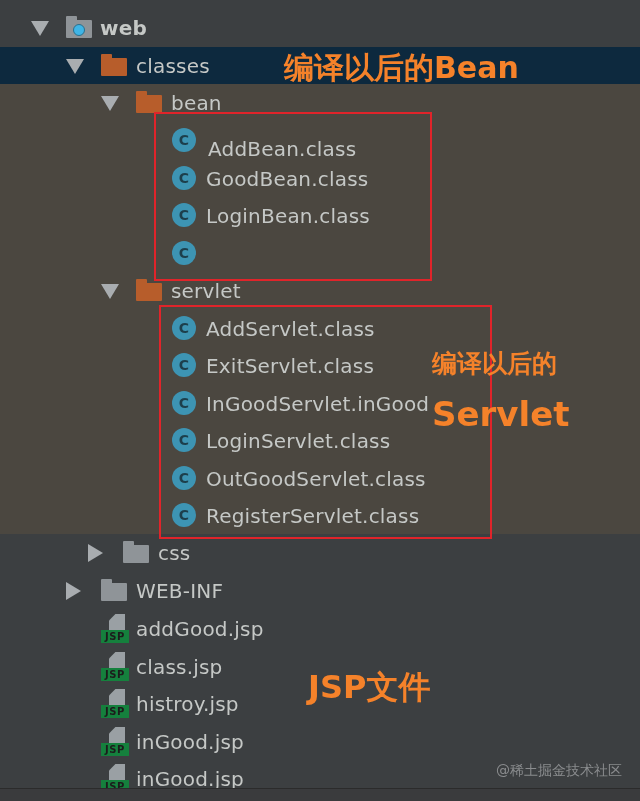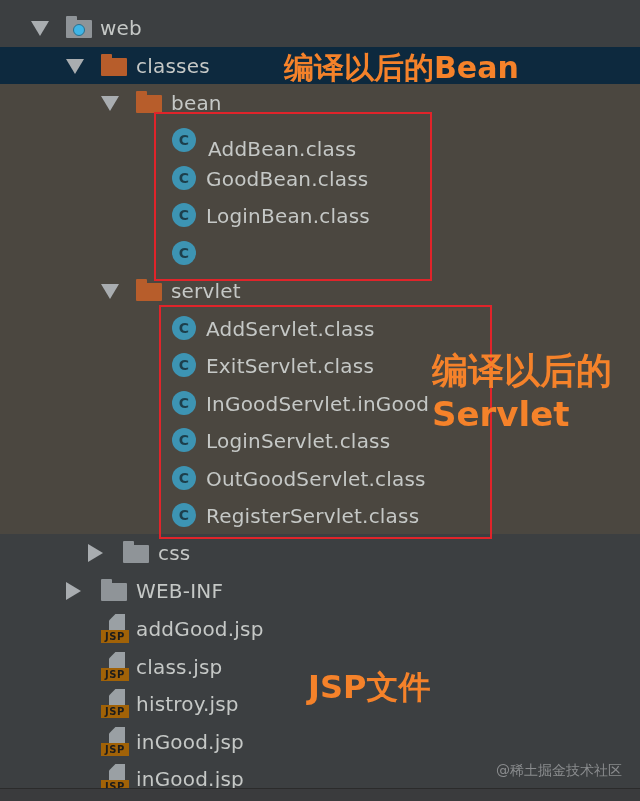--- a/index.html
+++ b/index.html
@@ -12,33 +12,33 @@
   .arrow.right { border-top:9px solid transparent; border-bottom:9px solid transparent; border-left:15px solid #a9adb0; }
   .folder { position:absolute; width:26px; height:18px; border-radius:1px; }
   .folder::before { content:""; position:absolute; left:0; top:-4px; width:11px; height:5px; border-radius:1px 1px 0 0; background:inherit; }
   .folder.orange { background:#b75d2b; }
   .folder.grey { background:#8f9498; }
   .folder.web { background:#8f9498; }
   .folder.web .dot { position:absolute; left:7px; top:4px; width:10px; height:10px; border-radius:50%; background:#3fb5e6; border:1px solid #2a6f8c; }
   .cicon { position:absolute; width:24px; height:24px; border-radius:50%; background:#3d94b3; color:#1d3f4c; font-size:14px; font-weight:bold; display:flex; align-items:center; justify-content:center; }
   .jsp { position:absolute; width:28px; height:30px; }
   .jsp .page { position:absolute; left:8px; top:0; width:16px; height:16px; background:#9aa0a4; clip-path:polygon(40% 0,100% 0,100% 100%,0 100%,0 40%); }
-  .jsp .tag { position:absolute; left:0; top:16px; width:28px; height:13px; background:#a16207; color:#1c1c1c; font-size:10px; font-weight:bold; line-height:13px; text-align:center; letter-spacing:0.5px; }
+  .jsp .tag { position:absolute; left:0; top:16px; width:28px; height:13px; background:#15803d; color:#1c1c1c; font-size:10px; font-weight:bold; line-height:13px; text-align:center; letter-spacing:0.5px; }
   .redbox { position:absolute; border:2px solid #e0242a; }
   .annot { position:absolute; color:#f5822a; font-weight:bold; font-family:"DejaVu Sans", sans-serif; white-space:nowrap; }
   .bottom-bar { position:absolute; left:0; top:788px; width:640px; height:13px; background:#3a3b3d; border-top:1px solid #2b2b2b; }
   .watermark { position:absolute; left:496px; top:762px; color:#8a8c8e; font-size:14px; }
   .bg-mid { position:absolute; left:0; top:84px; width:640px; height:450px; background:#4b4740; }
 </style>
 </head>
 <body>
 
 <div class="bg-mid"></div>
 
-<div class="row" style="top:9px;">
+<div class="row" style="top:9px;font-weight:bold;">
   <span class="arrow down" style="left:31px;top:12px;"></span>
   <span class="folder web" style="left:66px;top:11px;">
       <span class="dot"></span>
     </span>
   <span class="label" style="position:absolute;left:100px;">web</span>
 </div>
 
 <div class="row selected" style="top:47px;">
   <span class="arrow down" style="left:66px;top:12px;"></span>
   <span class="folder orange" style="left:101px;top:11px;"></span>
@@ -96,21 +96,21 @@
 </div>
 <div class="row" style="top:460px;">
   <span class="cicon" style="left:172px;top:6px;">C</span>
   <span class="label" style="position:absolute;left:206px;">OutGoodServlet.class</span>
 </div>
 <div class="row" style="top:497px;">
   <span class="cicon" style="left:172px;top:6px;">C</span>
   <span class="label" style="position:absolute;left:206px;">RegisterServlet.class</span>
 </div>
 
-<div class="annot" style="left:432px;top:347px;font-size:36px;">编译以后的</div>
+<div class="annot" style="left:432px;top:347px;font-size:25px;">编译以后的</div>
 <div class="annot" style="left:432px;top:394px;font-size:34px;">Servlet</div>
 
 <div class="row" style="top:534px;margin-left:22px;">
   <span class="arrow right" style="left:66px;top:10px;"></span>
   <span class="folder grey" style="left:101px;top:11px;"></span>
   <span class="label" style="position:absolute;left:136px;">css</span>
 </div>
 
 <div class="row" style="top:572px;padding-left:12px;">
   <span class="arrow right" style="left:66px;top:10px;"></span>

